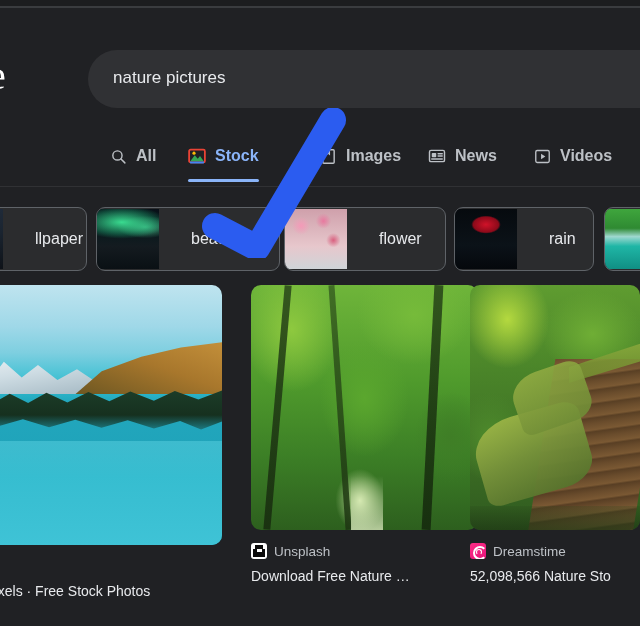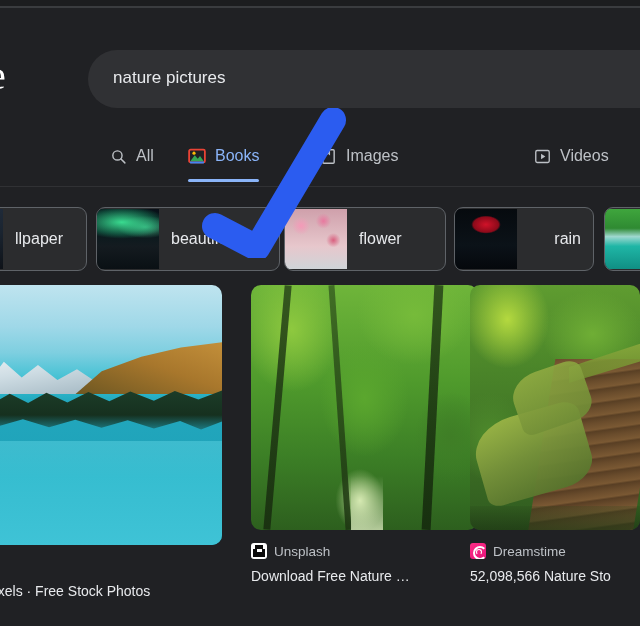--- a/index.html
+++ b/index.html
@@ -76,20 +76,21 @@
     height: 50px;
   }
   .tab {
     position: absolute;
     top: 0;
     height: 48px;
     display: flex;
     align-items: center;
     gap: 9px;
     white-space: nowrap;
+    font-weight: bold;
   }
   .tab .tlabel {
     font-size: 16px;
     color: #bdc1c6;
   }
   .tab.active .tlabel { color: #8ab4f8; }
   .tab .tunderline {
     position: absolute;
     left: 0; bottom: -2px;
     height: 3px;
@@ -128,21 +129,21 @@
     align-items: center;
   }
   .chip .thumb {
     width: 62px;
     height: 60px;
     flex: 0 0 62px;
   }
   .chip .clabel {
     font-size: 16px;
     color: #e8eaed;
-    padding: 0 12px;
+    padding: 0 32px;
     white-space: nowrap;
   }
 
   
   .results {
     position: absolute;
     top: 285px;
     left: 0;
     width: 640px;
     height: 341px;
@@ -218,34 +219,46 @@
 
   <div class="tab active" style="left:188px;">
     <span class="ic">
       <svg width="18" height="18" viewBox="0 0 24 24">
         <rect x="1.5" y="3.5" width="21" height="17" rx="2" fill="none" stroke="#ea4335" stroke-width="2.4"></rect>
         <path d="M3 19 L9 11 L13 15.5 L16 12 L21 19 Z" fill="#34a853"></path>
         <circle cx="8" cy="8.2" r="2.1" fill="#fbbc05"></circle>
         <path d="M2.6 19.2 h18.8 v1.3 a1.6 1.6 0 0 1 -1.6 1.6 h-15.6 a1.6 1.6 0 0 1 -1.6 -1.6 z" fill="#4285f4"></path>
       </svg>
     </span>
-    <span class="tlabel">Books</span>
+    <span class="tlabel">Stock</span>
     <span class="tunderline"></span>
   </div>
 
   <div class="tab" style="left:320px;">
     <span class="ic">
       <svg width="17" height="17" viewBox="0 0 24 24" fill="none" stroke="#bdc1c6" stroke-width="2">
         <rect x="4" y="2.5" width="16" height="19" rx="1.5"></rect>
         <path d="M9 2.5 v8 l2.6 -2 l2.6 2 v-8" fill="#bdc1c6" stroke="none"></path>
       </svg>
     </span>
     <span class="tlabel">Images</span>
   </div>
 
+  <div class="tab" style="left:428px;">
+    <span class="ic">
+      <svg width="18" height="18" viewBox="0 0 24 24" fill="none" stroke="#bdc1c6" stroke-width="1.9">
+        <rect x="2" y="4.5" width="20" height="15" rx="2"></rect>
+        <rect x="5" y="8" width="6" height="5.5" rx="1" fill="#bdc1c6" stroke="none"></rect>
+        <line x1="13.5" y1="9" x2="19" y2="9" stroke-linecap="round"></line>
+        <line x1="13.5" y1="12" x2="19" y2="12" stroke-linecap="round"></line>
+        <line x1="5" y1="16" x2="19" y2="16" stroke-linecap="round"></line>
+      </svg>
+    </span>
+    <span class="tlabel">News</span>
+  </div>
 
   <div class="tab" style="left:534px;">
     <span class="ic">
       <svg width="17" height="17" viewBox="0 0 24 24" fill="none" stroke="#bdc1c6" stroke-width="1.9">
         <rect x="2.5" y="3.5" width="19" height="17" rx="2"></rect>
         <path d="M10 8 L16 12 L10 16 Z" fill="#bdc1c6" stroke="none"></path>
       </svg>
     </span>
     <span class="tlabel">Videos</span>
   </div>

